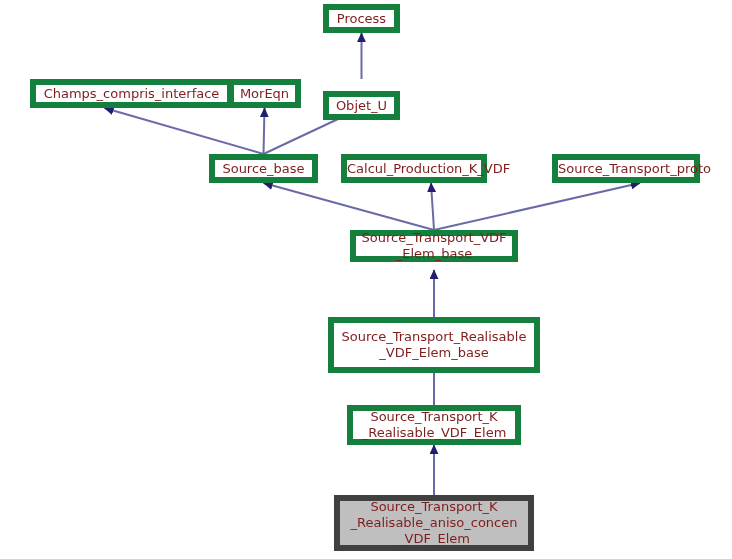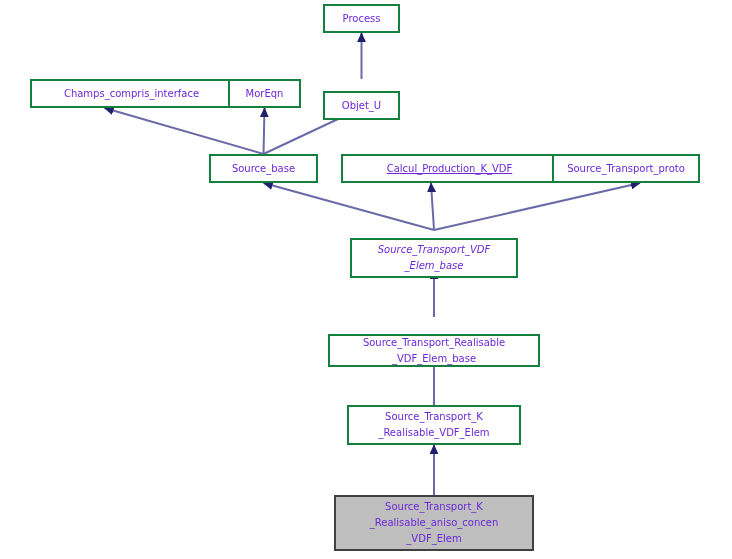--- a/index.html
+++ b/index.html
@@ -19,24 +19,24 @@
     position: absolute;
     left: 0;
     top: 0;
     width: 732px;
     height: 559px;
     pointer-events: none;
   }
   .node {
     position: absolute;
     box-sizing: border-box;
-    border: 2px solid #15803d;
+    border: 6px solid #15803d;
     background: #ffffff;
-    color: #6d28d9;
-    font-size: 10px;
+    color: #7f1d1d;
+    font-size: 13px;
     line-height: 16px;
     text-align: center;
     display: flex;
     align-items: center;
     justify-content: center;
     white-space: pre;
     z-index: 2;
   }
   .node.highlight {
     background: #bfbfbf;
@@ -69,25 +69,25 @@
         <line x1="434" y1="405" x2="434" y2="357" stroke="#6a6aa8" marker-end="url(#uml-arrow)"></line>
         <line x1="434" y1="495" x2="434" y2="445" stroke="#6a6aa8" marker-end="url(#uml-arrow)"></line>
       </g>
   </svg>
   <div id="node-layer">
       <div class="node" style="left: 323px; top: 4px; width: 77px; height: 29px;"><span class="label">Process</span></div>
       <div class="node" style="left: 3px; top: 79px; width: 203px; height: 29px; margin-left: 27px;"><span class="label">Champs_compris_interface</span></div>
       <div class="node" style="left: 228px; top: 79px; width: 73px; height: 29px; justify-content: center;"><span class="label">MorEqn</span></div>
       <div class="node" style="left: 323px; top: 79px; width: 77px; height: 29px; margin-top: 12px;"><span class="label">Objet_U</span></div>
       <div class="node" style="left: 209px; top: 154px; width: 109px; height: 29px; text-align: center;"><span class="label">Source_base</span></div>
-      <div class="node" style="left: 341px; top: 154px; width: 217px; height: 29px; text-decoration: underline;"><span class="label">Calcul_Production_K_VDF</span></div>
+      <div class="node" style="left: 341px; top: 154px; width: 146px; height: 29px;"><span class="label">Calcul_Production_K_VDF</span></div>
       <div class="node" style="left: 552px; top: 154px; width: 148px; height: 29px;"><span class="label">Source_Transport_proto</span></div>
-      <div class="node" style="left: 350px; top: 238px; width: 168px; height: 40px; font-style: italic;"><span class="label">Source_Transport_VDF
+      <div class="node" style="left: 350px; top: 230px; width: 168px; height: 32px;"><span class="label">Source_Transport_VDF
 _Elem_base</span></div>
-      <div class="node" style="left: 328px; top: 334px; width: 212px; height: 33px;"><span class="label">Source_Transport_Realisable
+      <div class="node" style="left: 328px; top: 317px; width: 212px; height: 56px;"><span class="label">Source_Transport_Realisable
 _VDF_Elem_base</span></div>
       <div class="node" style="left: 347px; top: 405px; width: 174px; height: 40px;"><span class="label">Source_Transport_K
 _Realisable_VDF_Elem</span></div>
       <div class="node highlight" style="left: 334px; top: 495px; width: 200px; height: 56px; background: rgb(191, 191, 191);"><span class="label">Source_Transport_K
 _Realisable_aniso_concen
 _VDF_Elem</span></div>
     </div>
 </div>
 
 </body></html>

